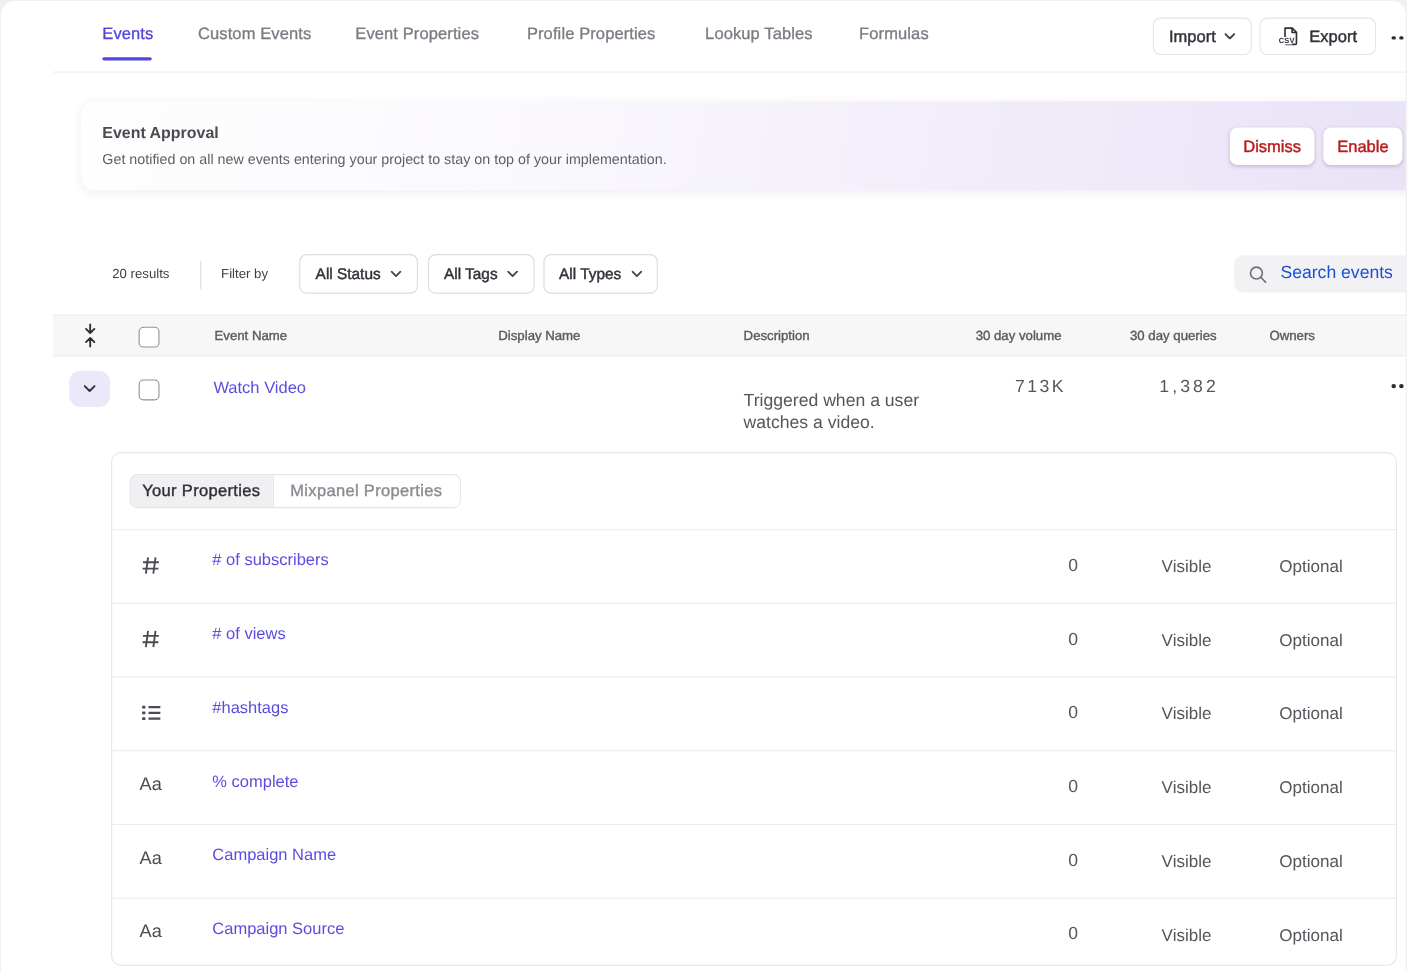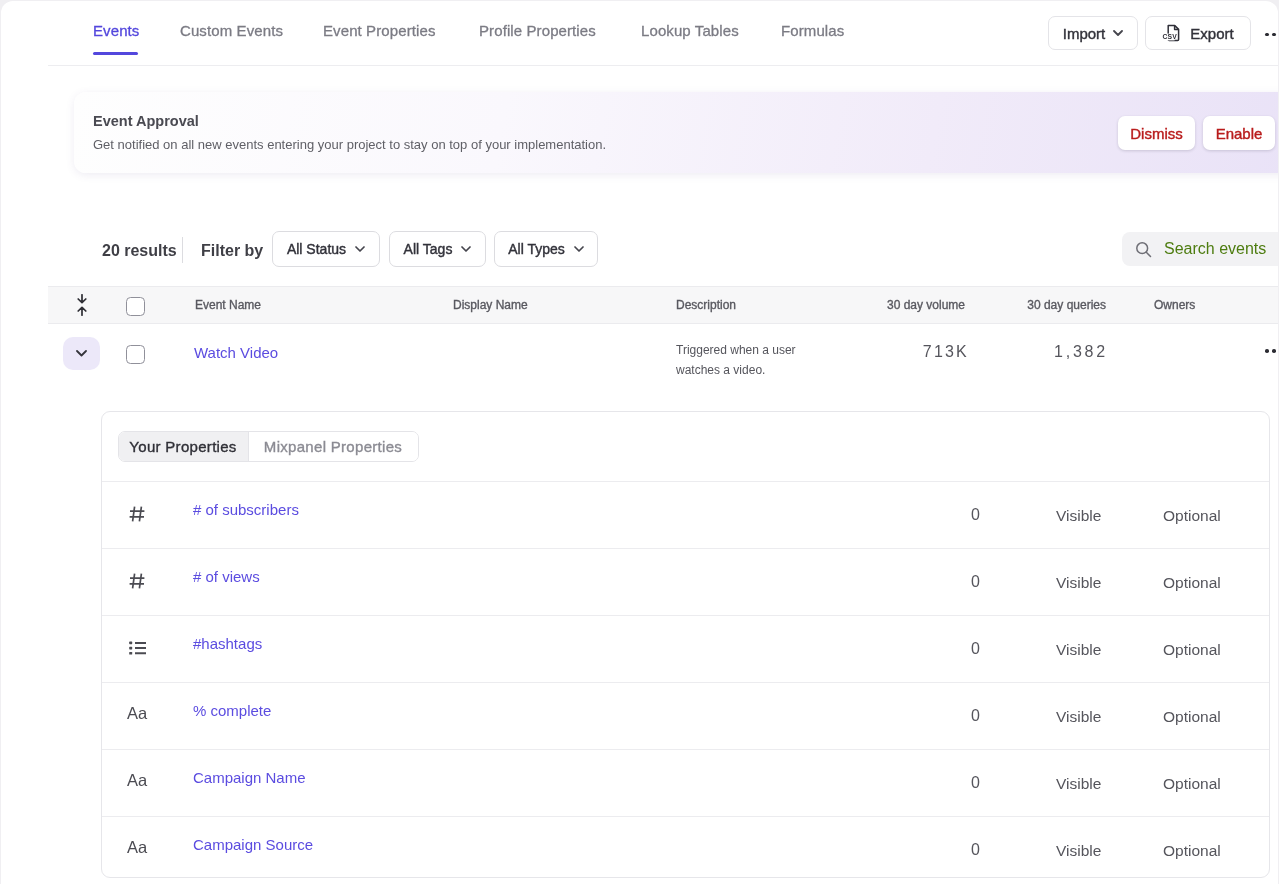--- a/index.html
+++ b/index.html
@@ -15,24 +15,24 @@
 #tab-underline { position:absolute; left:45px; top:47.5px; width:45px; height:3.5px; background:#5347dd; border-radius:2px; }
 .topbtn { position:absolute; top:12px; height:34px; background:#fff; border:1px solid #e4e4e8; border-radius:7px; display:flex; align-items:center; justify-content:center; font-size:15px; font-weight:500; color:#32323a; gap:8px; -webkit-text-stroke:0.4px currentColor; }
 
 
 #banner { position:absolute; left:26px; top:88px; width:1224px; height:81px; border-radius:12px; background:linear-gradient(100deg,#fefefe 0%, #faf8fd 35%, #f1ebf9 70%, #e9e2f7 100%); box-shadow:0 2px 8px rgba(90,70,140,0.10); }
 #banner h3 { position:absolute; left:19px; top:20.5px; font-size:14.5px; font-weight:700; color:#4a4a52; }
 #banner p { position:absolute; left:19px; top:45px; font-size:13px; color:#5f5f66; }
 .bannerbtn { position:absolute; top:24px; height:34px; background:#fff; border:none; border-radius:7px; font-size:15px; font-weight:500; color:#b91c1c; -webkit-text-stroke:0.4px currentColor; box-shadow:0 1px 3px rgba(40,40,60,0.18); display:flex; align-items:center; justify-content:center; font-family:"Liberation Sans", sans-serif; }
 
 
-.filtertext { position:absolute; font-size:16px; color:#3f3f46; font-weight:700; }
+.filtertext { position:absolute; font-size:12px; color:#3f3f46; font-weight:400; }
 .filterbtn { position:absolute; top:227px; height:36px; background:#fff; border:1px solid #dcdce0; border-radius:7px; display:flex; align-items:center; justify-content:center; gap:9px; font-size:14px; font-weight:500; color:#32323a; -webkit-text-stroke:0.4px currentColor; }
 #search { position:absolute; left:1074px; top:228px; width:183px; height:34px; background:#f2f2f4; border-radius:8px; display:flex; align-items:center; }
-#search span { color:#4d7c0f; font-size:16px; margin-left:42px; }
+#search span { color:#1d4ed8; font-size:16px; margin-left:42px; }
 
 
 #thead { position:absolute; left:0; top:282px; width:100%; height:38px; background:#f7f7f8; border-top:1px solid #ebebee; border-bottom:1px solid #ebebee; }
 .th { position:absolute; top:11px; font-size:12px; font-weight:500; color:#595960; -webkit-text-stroke:0.35px currentColor; }
 .checkbox { position:absolute; width:19px; height:19px; background:#fff; border:1.3px solid #90909a; border-radius:4.5px; }
 
 
 #chevbtn { position:absolute; left:15px; top:333px; width:37px; height:33px; background:#ece8f9; border-radius:10px; display:flex; align-items:center; justify-content:center; }
 .link { color:#5b4ce0 !important; }
 .rowtxt { position:absolute; font-size:15px; color:#55555c; }
@@ -131,21 +131,21 @@
     <div class="th" style="left:1106px;">Owners</div>
   </div>
 
   <div id="chevbtn">
     <svg width="11" height="7" viewBox="0 0 11 7" fill="none">
           <path d="M1 1l4.5 4.5L10 1" stroke="#35353c" stroke-width="1.8" stroke-linecap="round" stroke-linejoin="round"></path>
         </svg>
   </div>
   <div class="checkbox" style="left:78px; top:341px;"></div>
   <div class="rowtxt link" style="left:146px; top:340px;">Watch Video</div>
-  <div class="rowtxt" style="left:628px; top:336px; width:160px; line-height:20px; font-size:12px;">Triggered when a user watches a video.</div>
+  <div class="rowtxt" style="left:628px; top:351px; width:160px; line-height:20px; font-size:16px;">Triggered when a user watches a video.</div>
   <div class="rowtxt" style="right:354px; top:339px; letter-spacing:2.2px; font-size:16px;">713K</div>
   <div class="rowtxt" style="right:215px; top:339px; letter-spacing:2.8px; font-size:16px;">1,382</div>
   <div class="abs" style="left:1217px; top:345px; display:flex; gap:3.4px;">
     <div style="width:3.6px;height:3.6px;border-radius:50%;background:#2c2c33;"></div>
     <div style="width:3.6px;height:3.6px;border-radius:50%;background:#2c2c33;"></div>
     <div style="width:3.6px;height:3.6px;border-radius:50%;background:#2c2c33;"></div>
   </div>
 
   <div id="panel">
     <div id="seg">

